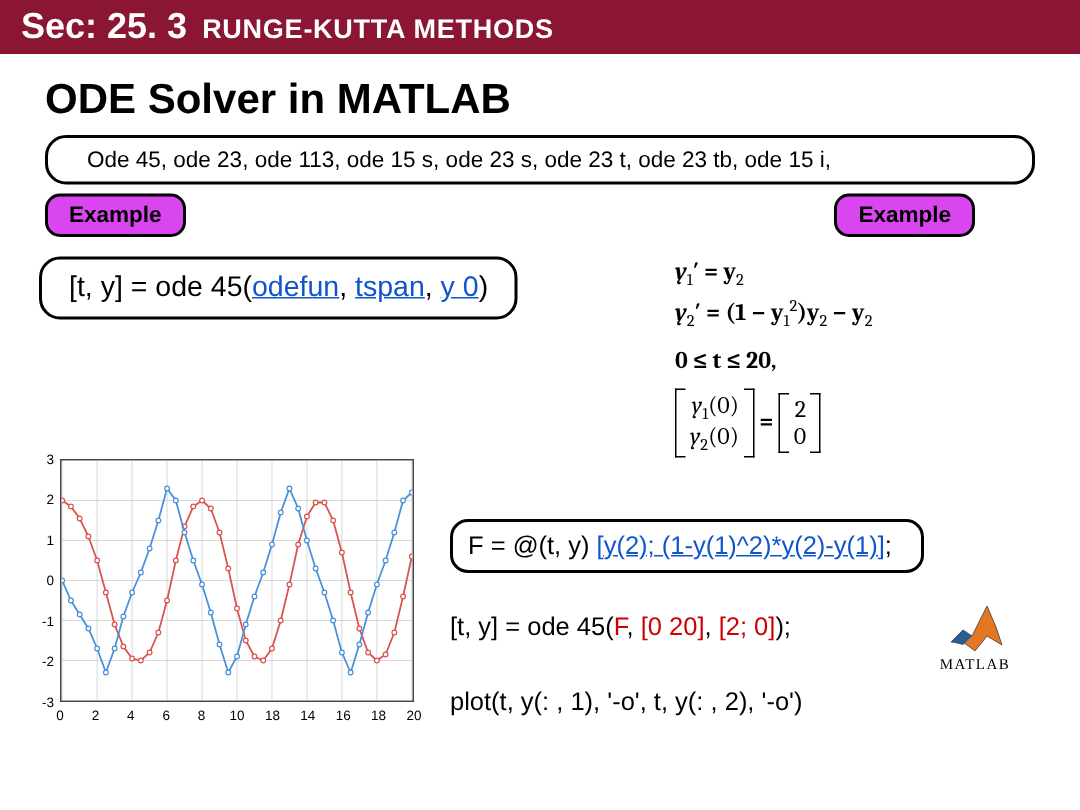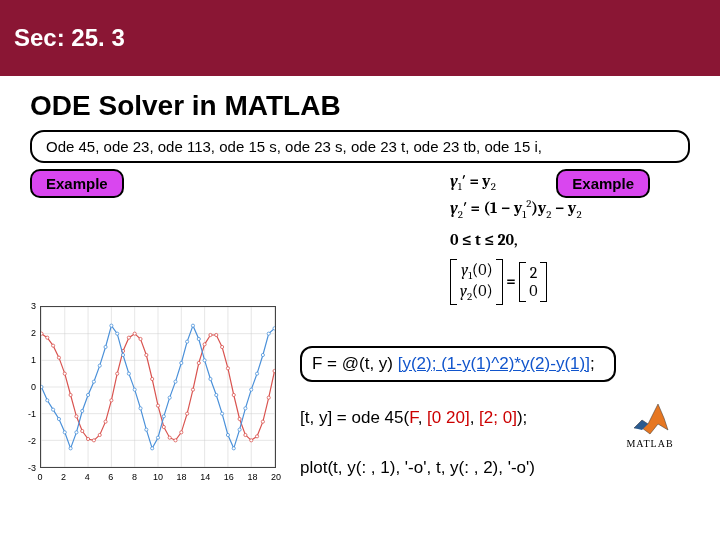--- a/index.html
+++ b/index.html
@@ -7,33 +7,33 @@
     width: 720px;
     height: 540px;
     background: #fff;
     font-family: Arial, Helvetica, sans-serif;
     position: relative;
     overflow: hidden;
   }
   .titlebar {
     background: #8a1634;
     color: #fff;
-    padding: 24px 14px;
+    padding: 4px 14px;
     display: flex;
     align-items: baseline;
     gap: 10px;
   }
   .titlebar .sec { font-size: 24px; font-weight: bold; }
   .titlebar .rest { font-size: 18px; font-weight: bold; letter-spacing: 0.5px; }
   .content { position: relative; padding: 10px 20px; }
   .subtitle { font-size: 28px; font-weight: bold; color: #000000; margin: 4px 10px 8px 10px; }
   .outlined {
     border: 2px solid #000;
     border-radius: 14px;
-    padding: 6px 14px;
+    padding: 6px 26px;
     margin: 6px 10px;
     font-size: 15px;
     background: #fff;
   }
   .ex-label {
     display: inline-block;
     border: 2px solid #000;
     border-radius: 10px;
     padding: 4px 14px;
     font-size: 15px;
@@ -133,34 +133,38 @@
     font-family: "Times New Roman", serif;
     letter-spacing: 1px;
   }
   .matlab-logo svg { display: block; margin: 0 auto 2px auto; }
 </style>
 </head>
 <body>
 
 <div class="titlebar">
   <span class="sec">Sec: 25. 3</span>
+  <span class="rest">RUNGE-KUTTA METHODS</span>
 </div>
 
 <div class="content">
   <div class="subtitle">ODE Solver in MATLAB</div>
 
   <div class="outlined">
     <span>Ode 45, ode 23, ode 113, ode 15 s, ode 23 s, ode 23 t, ode 23 tb, ode 15 i,</span>
   </div>
 
   <div class="row-examples">
     <span class="ex-label left">Example</span>
     <span class="ex-label right">Example</span>
   </div>
 
+  <div class="syntax">
+    <span>[t, y] = ode 45(</span><span class="arg">odefun</span><span>, </span><span class="arg">tspan</span><span>, </span><span class="arg">y 0</span><span>)</span>
+  </div>
 </div>
 
 <div class="math-block">
   <div class="line">
     <b><i><span>y</span></i></b><sub>1</sub><b><span>′ = y</span></b><sub>2</sub>
   </div>
   <div class="line">
     <b><i><span>y</span></i></b><sub>2</sub><b><span>′ = (1 − y</span></b><sub>1</sub><sup>2</sup><b><span>)y</span></b><sub>2</sub><b><span> − y</span></b><sub>2</sub>
   </div>
   <div class="line" style="margin-top:10px;font-weight:bold">0 ≤ t ≤ 20,</div>

